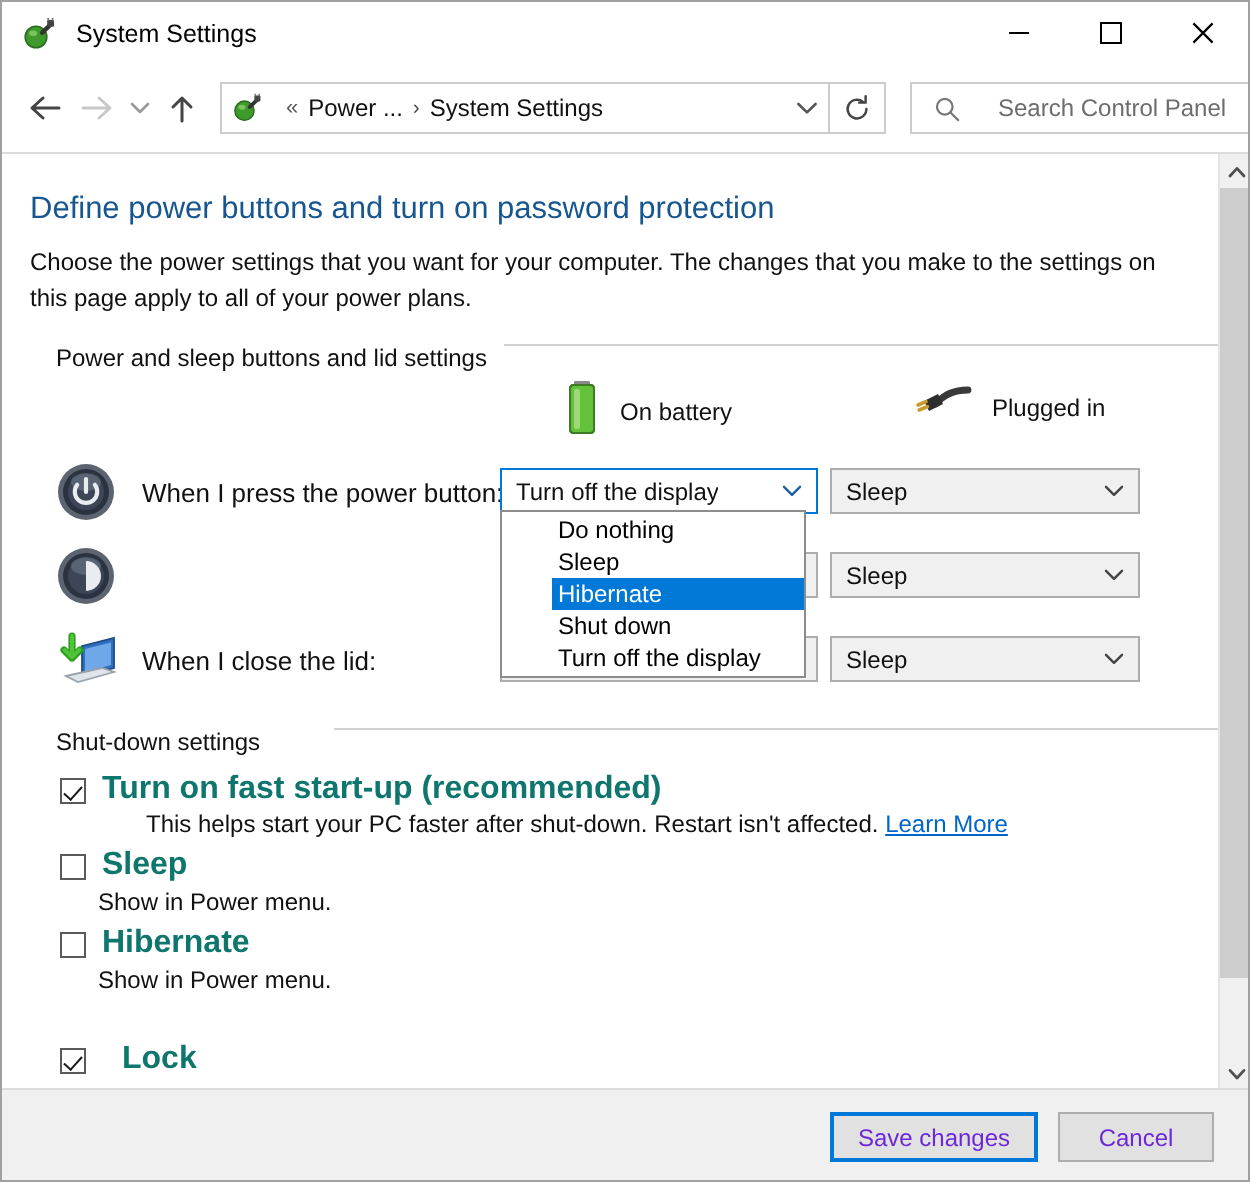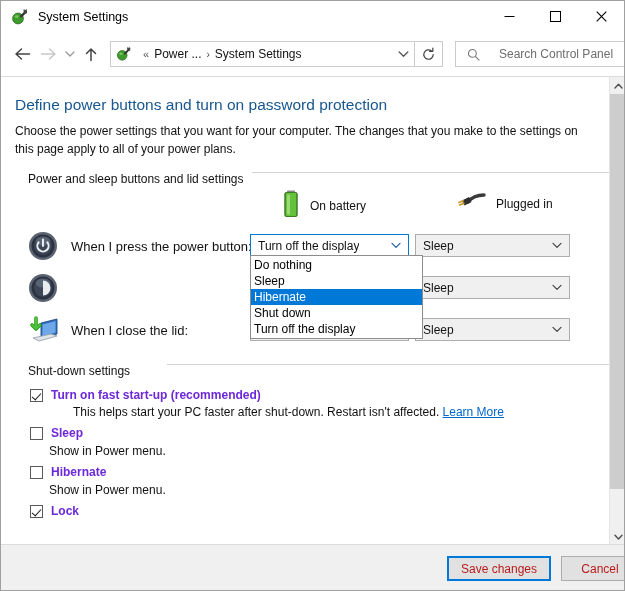--- a/index.html
+++ b/index.html
@@ -283,23 +283,23 @@
     content: "";
     position: absolute;
     left: 3px; top: 1px;
     width: 4px; height: 8px;
     border: solid #1a1a1a;
     border-width: 0 1.6px 1.6px 0;
     transform: rotate(42deg);
   }
   .chk-label {
     margin-left: 8px;
-    font-size: 12px;
+    font-size: 16px;
     font-weight: bold;
-    color: #6d28d9;
+    color: #0f766e;
     white-space: nowrap;
     line-height: 14px;
   }
   .chk-sub {
     position: absolute;
     left: 48px;
     font-size: 12px;
     color: #111;
     white-space: nowrap;
   }
@@ -343,25 +343,24 @@
     border-top: 1px solid #dcdcdc;
     box-sizing: border-box;
   }
   .btn {
     position: absolute;
     height: 25px;
     box-sizing: border-box;
     background: #e1e1e1;
     border: 1px solid #adadad;
     font-size: 12px;
-    color: #b91c1c;
+    color: #6d28d9;
     display: flex;
     align-items: center;
     justify-content: center;
-    margin-left: 32px;
   }
   .btn.primary {
     border: 2px solid #0078d7;
     background: #e1e1e1;
   }
 </style>
 </head>
 <body>
 
 <div id="app">
@@ -554,21 +553,21 @@
 
     <div class="combo" style="left:249px; top:241px; width:159px; z-index:1;">
       <span class="combo-val">Sleep</span>
       <span class="combo-arrow">
         <svg width="10" height="7" viewBox="0 0 10 7">
             <path d="M1 1.4 L5 5.4 L9 1.4" stroke="#444" stroke-width="1.2" fill="none" stroke-linecap="round" stroke-linejoin="round"></path>
           </svg>
       </span>
     </div>
 
-    <div class="dropdown-list" style="left:249px; top:178px; width:173px;">
+    <div class="dropdown-list" style="left:249px; top:178px; width:153px;padding-left:25px;">
       <div class="dd-item">Do nothing</div>
       <div class="dd-item">Sleep</div>
       <div class="dd-item sel">Hibernate</div>
       <div class="dd-item">Shut down</div>
       <div class="dd-item">Turn off the display</div>
     </div>
 
     <div class="combo" style="left:414px; top:157px; width:155px;">
       <span class="combo-val">Sleep</span>
       <span class="combo-arrow">
@@ -613,21 +612,21 @@
       <span class="chk-label">Sleep</span>
     </div>
     <div class="chk-sub" style="top:367px;">Show in Power menu.</div>
 
     <div class="chk-row" style="top:388px;">
       <span class="chk-box"></span>
       <span class="chk-label">Hibernate</span>
     </div>
     <div class="chk-sub" style="top:406px;">Show in Power menu.</div>
 
-    <div class="chk-row" style="top:427px;">
+    <div class="chk-row" style="top:446px;gap:10px;">
       <span class="chk-box checked"></span>
       <span class="chk-label">Lock</span>
     </div>
 
     <div class="scrollbar">
       <div class="sb-btn">
         <svg width="9" height="6" viewBox="0 0 9 6">
             <path d="M1 5 L4.5 1.2 L8 5" stroke="#505050" stroke-width="1.4" fill="none" stroke-linecap="round" stroke-linejoin="round"></path>
           </svg>
       </div>

